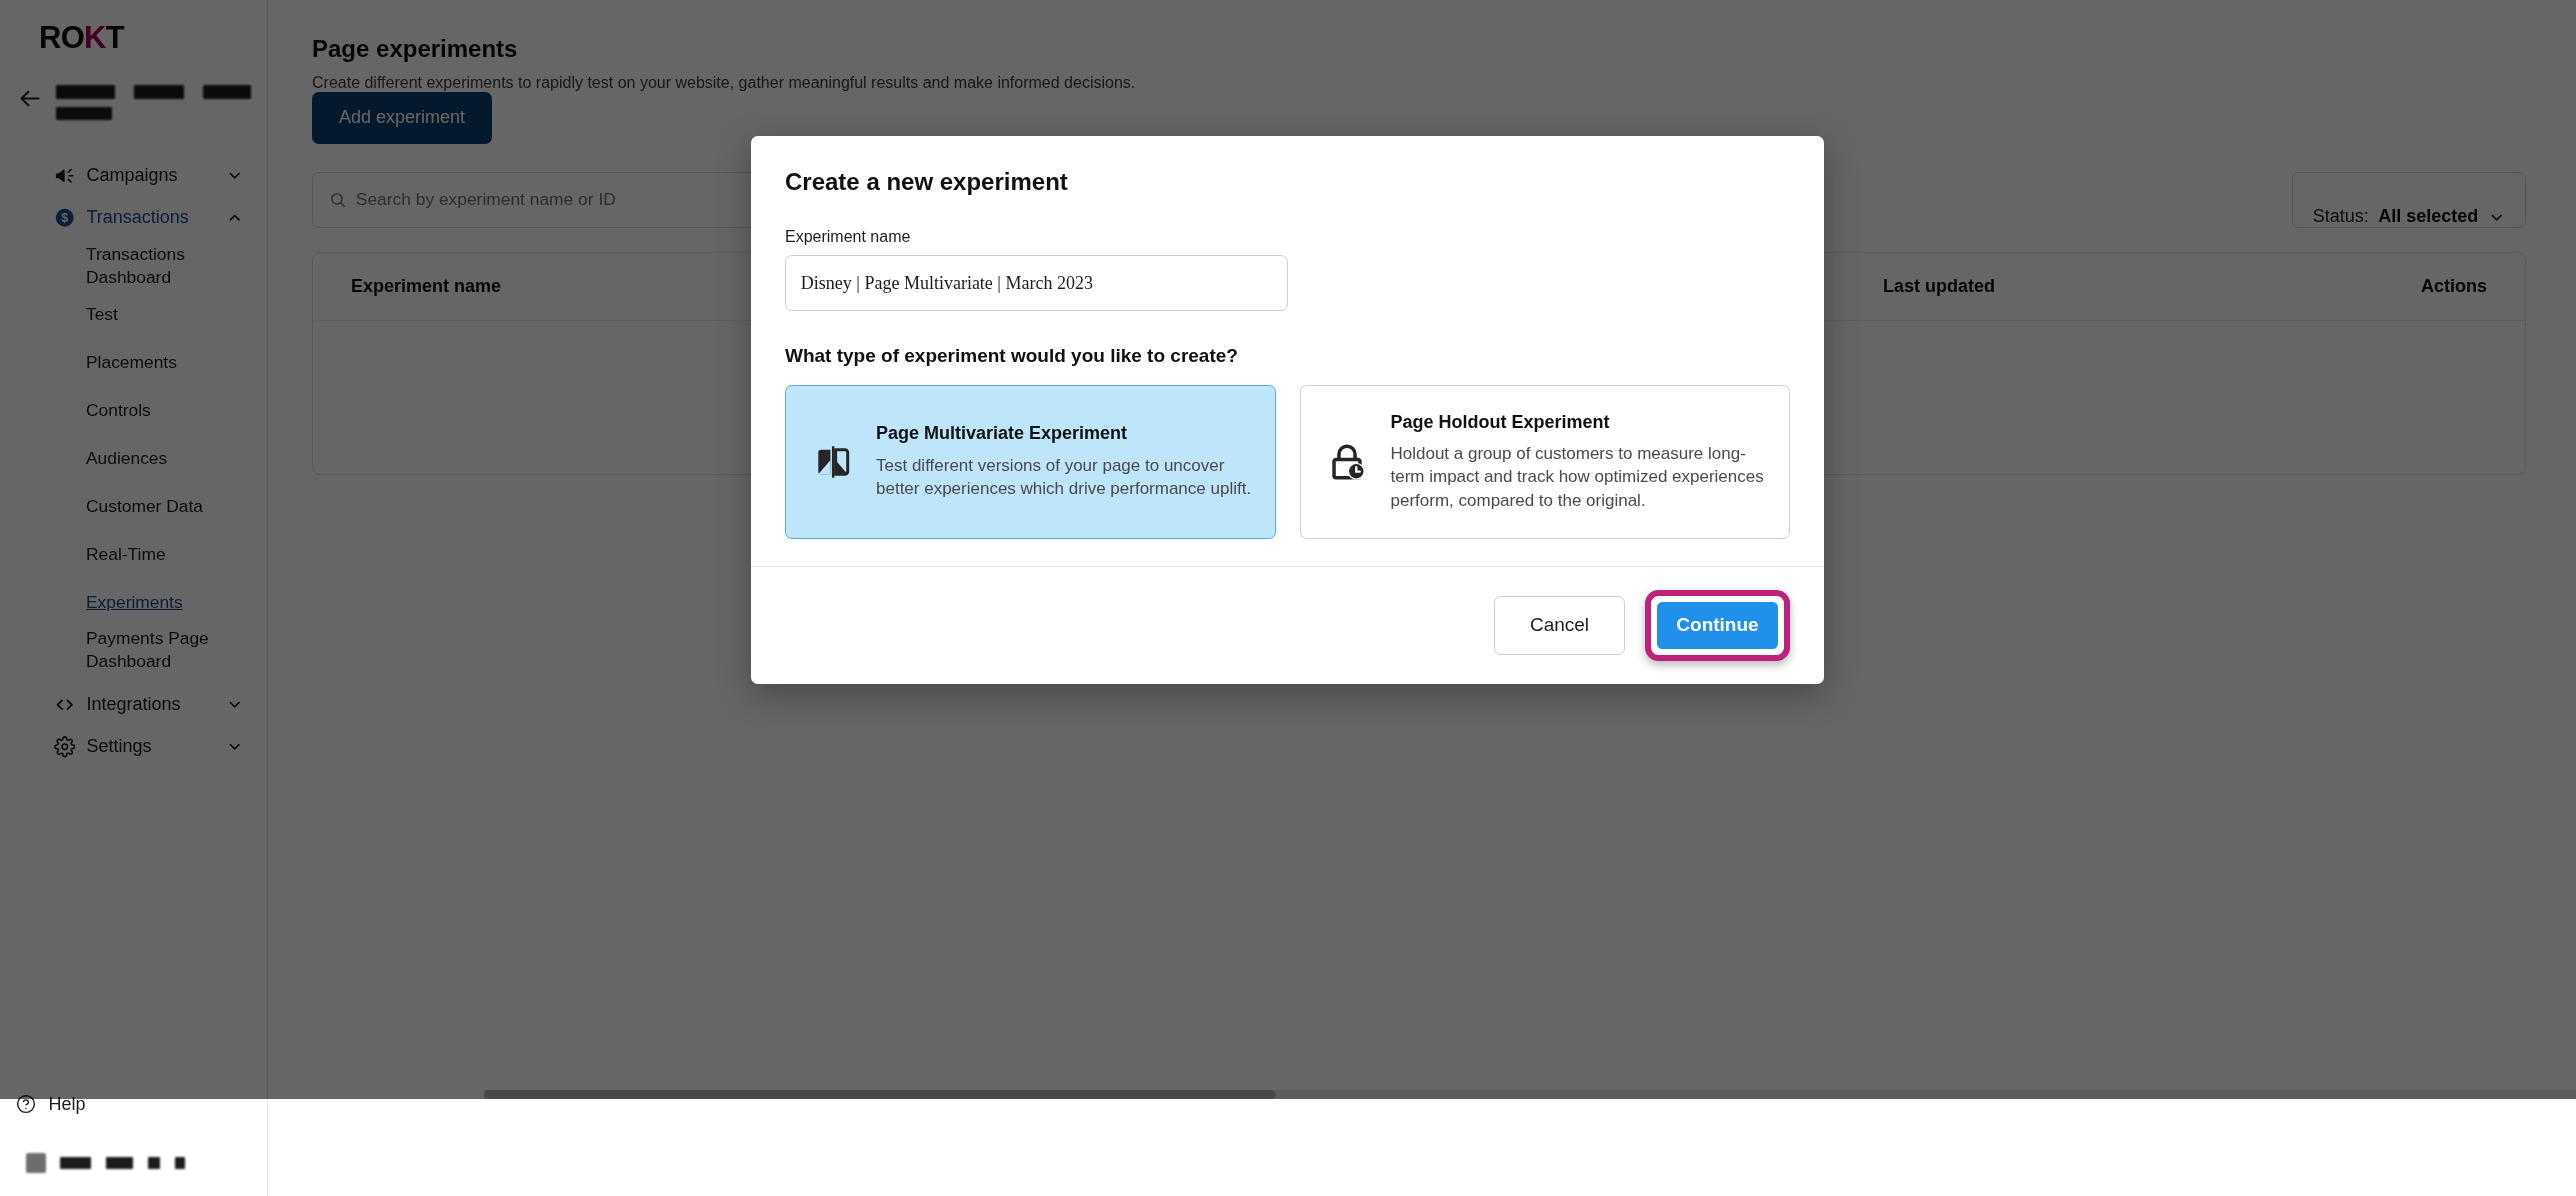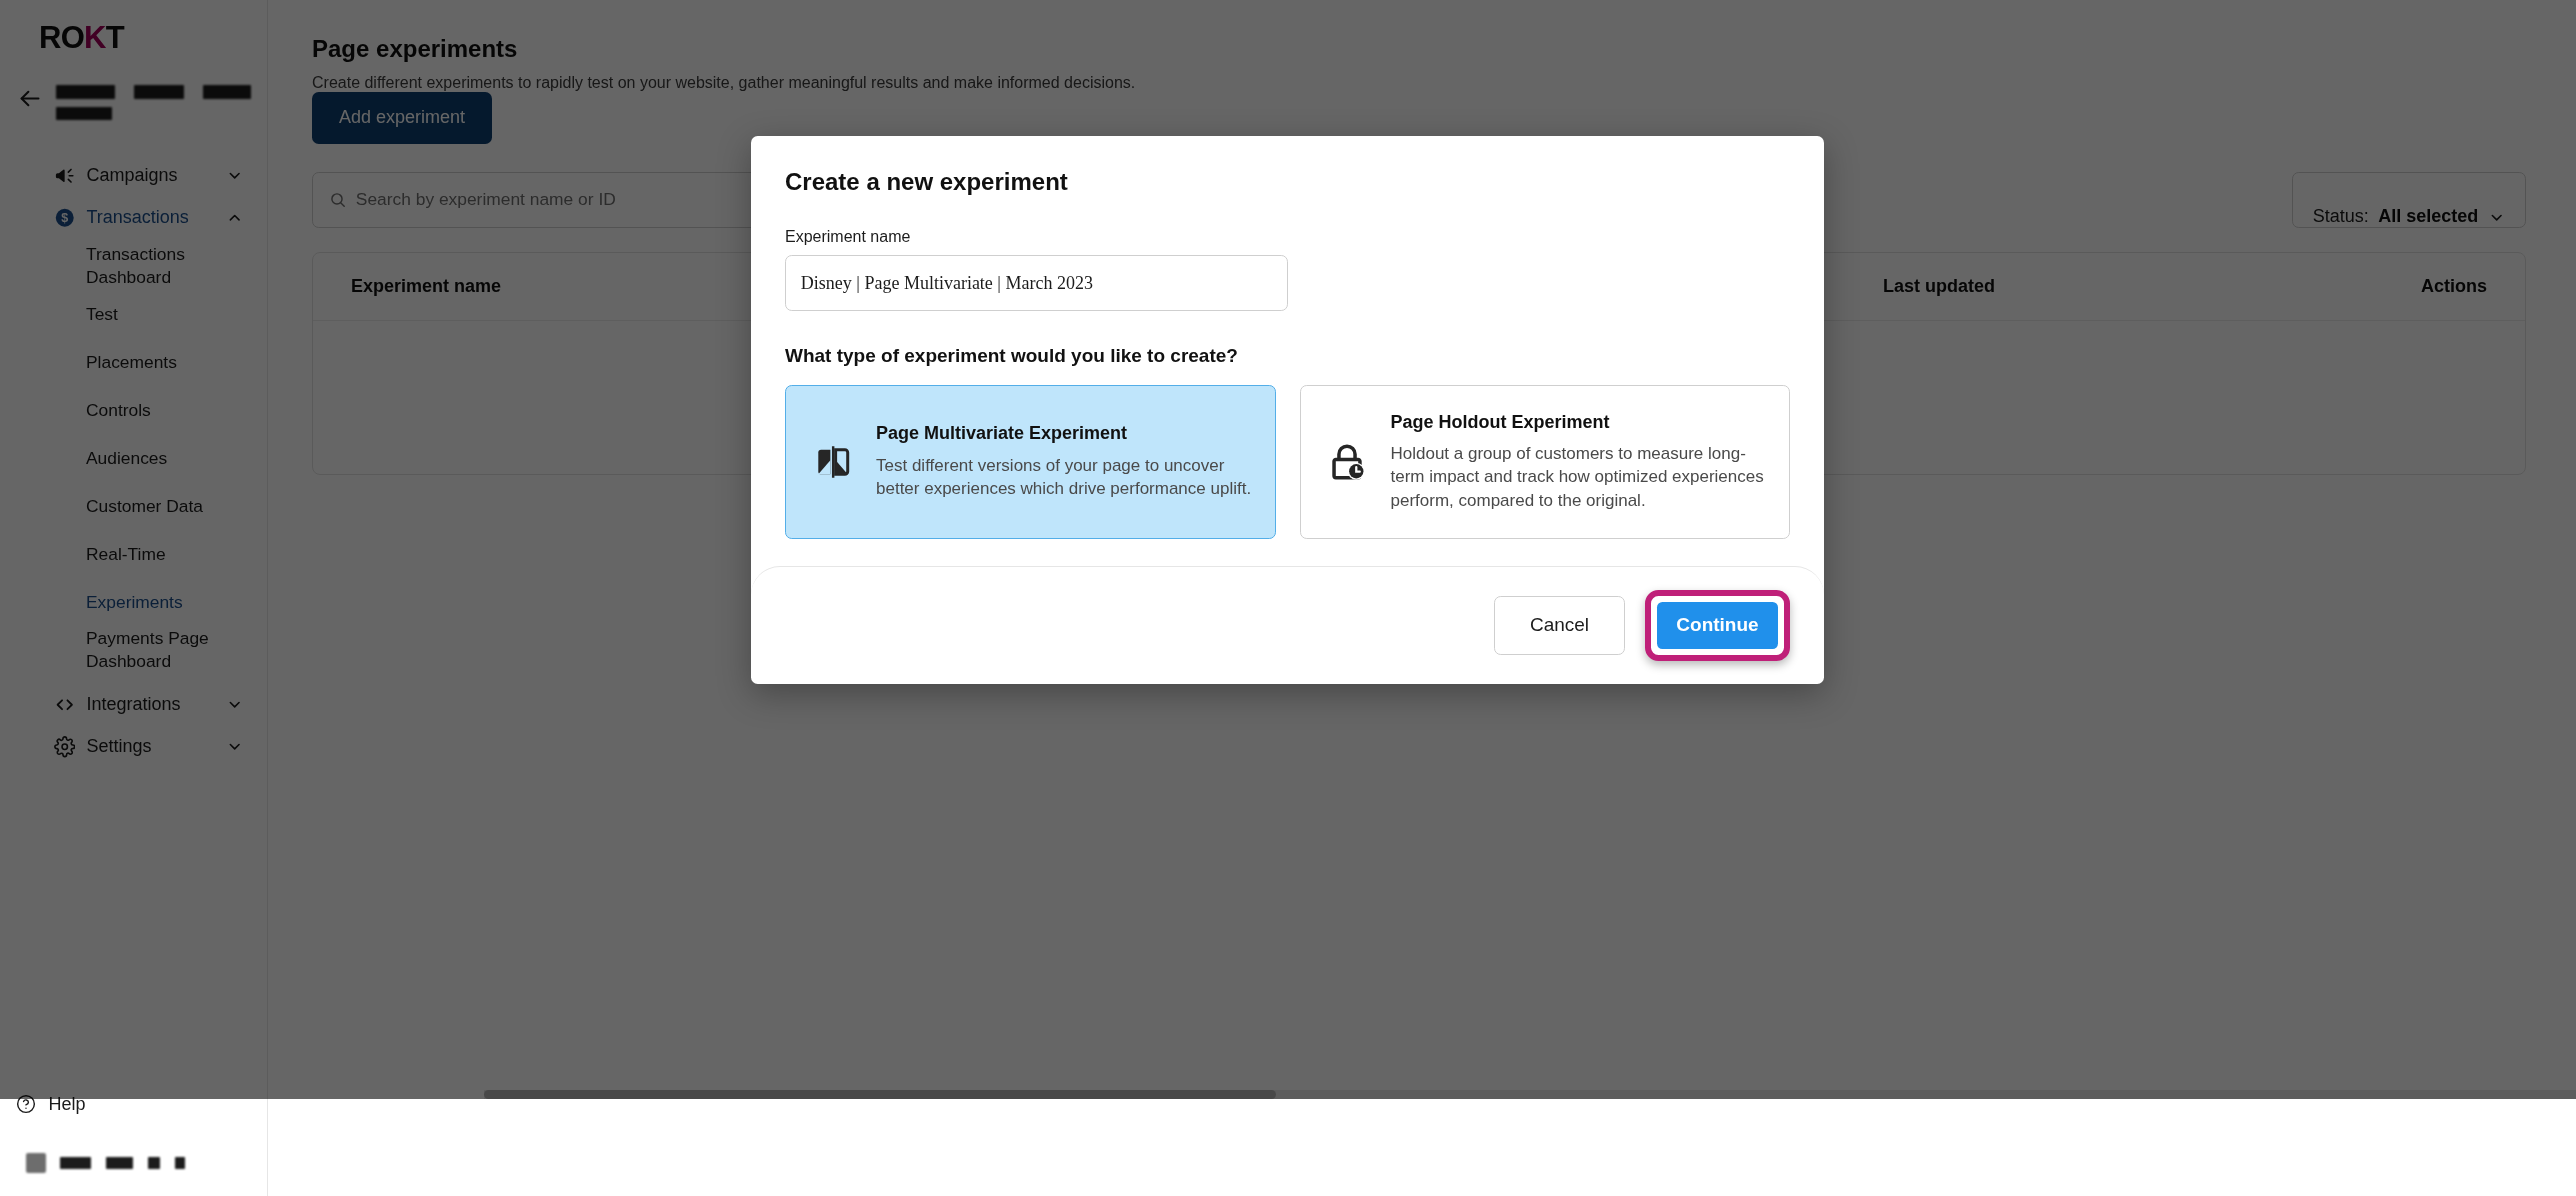--- a/index.html
+++ b/index.html
@@ -97,21 +97,21 @@
   .sub-item {
     padding: 0 24px 0 48px;
     font-size: 17.4px;
     color: #1c1c1c;
     line-height: 1.33;
     min-height: 48px;
     display: flex;
     align-items: center;
     cursor: pointer;
   }
-  .sub-item.active { color: #1c4f8c; }
+  .sub-item.active { color: #1c4f8c; text-decoration: underline; }
 
   .nav-bottom {
     position: absolute;
     left: 0; bottom: 0;
     width: 268px;
     padding-bottom: 14.8px;
   }
   .help-row {
     display: flex; align-items: center;
     gap: 10.7px;
@@ -329,21 +329,20 @@
     color: #4a4a4a;
   }
 
   .modal-footer {
     border-top: 0.7px solid #e6e6e6;
     padding: 23px 34px 23px 34px;
     display: flex;
     justify-content: flex-end;
     align-items: center;
     gap: 20px;
-    border-radius: 29px;
   }
   .btn-cancel {
     height: 59px;
     min-width: 131px;
     border: 0.7px solid #cfcfcf;
     border-radius: 6.7px;
     background: #ffffff;
     font-size: 19px;
     font-family: inherit;
     color: #1c1c1c;

